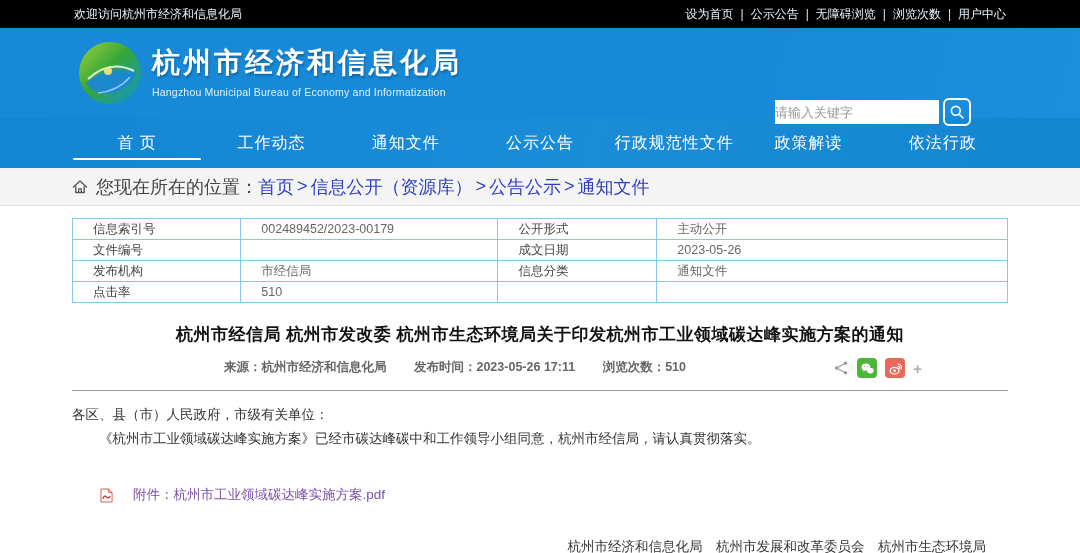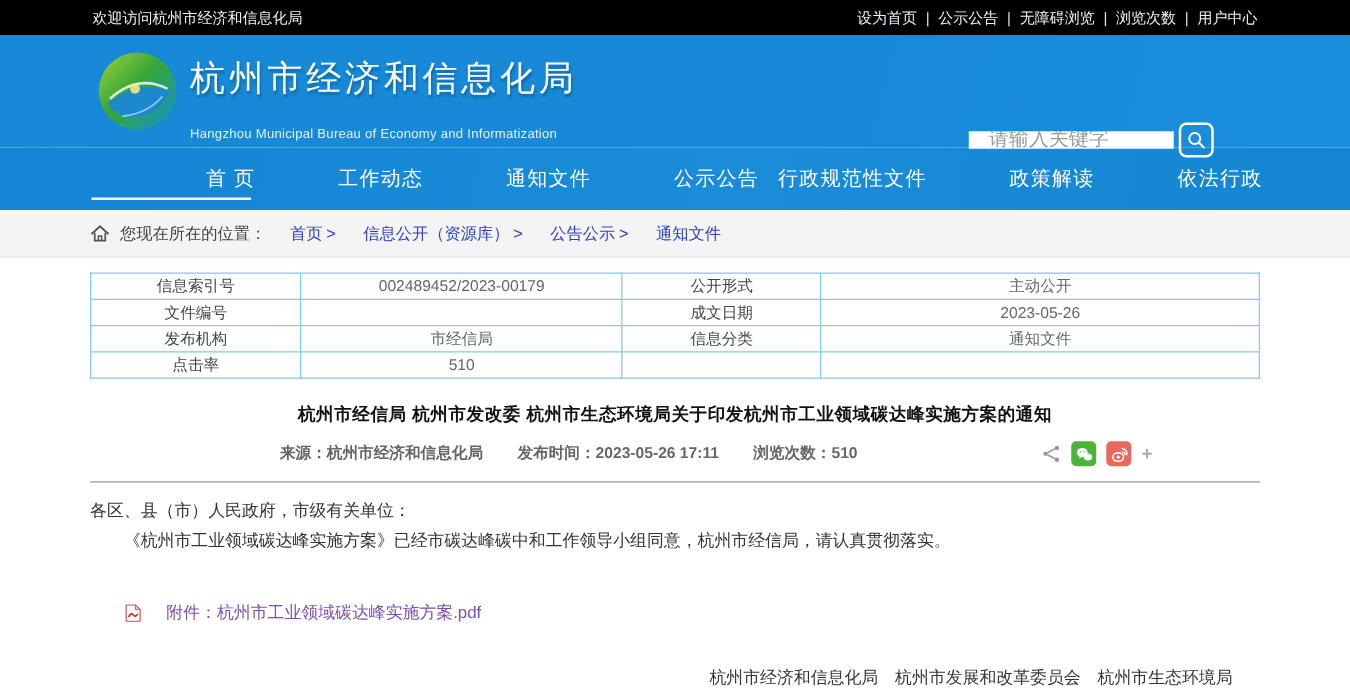--- a/index.html
+++ b/index.html
@@ -10,56 +10,56 @@
   .topbar { height:28px; background:#000000; color:#eaf4fb; font-size:12px;
     display:flex; align-items:center; justify-content:space-between; padding:0 74px; }
   .topbar a { color:#eaf4fb; text-decoration:none; cursor:pointer; }
   .topbar .sep { margin:0 7px; color:#cfe6f6; }
 
   
   .header { height:90px; background:linear-gradient(105deg,#1789d6 60%,#1b8fdc);
     position:relative; }
   .logo { position:absolute; left:78px; top:13px; width:64px; height:64px; }
   .sitename-wrap { position:absolute; left:152px; top:16px; }
-  .sitename { font-size:28px; font-weight:normal; color:#fff; letter-spacing:3px;
+  .sitename { font-size:28px; font-weight:bold; color:#fff; letter-spacing:3px;
     text-shadow:1px 2px 2px rgba(0,40,80,.35); }
-  .sitename-en { font-size:10.5px; color:#e2f1fb; margin-top:19px; letter-spacing:.2px; }
+  .sitename-en { font-size:10.5px; color:#e2f1fb; margin-top:4px; letter-spacing:.2px; }
   .search-wrap { position:absolute; right:109px; top:70px; display:flex; align-items:center; }
-  .search-input { width:164px; height:14px; border:none; background:#fff; font-size:16px;
-    padding:0 16px; color:#333; outline:none; }
+  .search-input { width:164px; height:24px; border:none; background:#fff; font-size:13px;
+    padding:0 0; color:#333; outline:none; }
   .search-input::placeholder { color:#999; }
   .search-btn { width:28px; height:28px; margin-left:4px; background:transparent;
     border:2px solid #fff; border-radius:6px; display:flex; align-items:center;
     justify-content:center; cursor:pointer; }
 
   
   .nav { height:50px; background:linear-gradient(100deg,#1485d3,#1b8cd8 55%,#1485d1);
     display:flex; padding:0 70px; }
   .nav-item { flex:1; color:#fff; font-size:16px; display:flex; align-items:center;
-    justify-content:flex-end; position:relative; cursor:pointer; letter-spacing:1px; }
+    justify-content:center; position:relative; cursor:pointer; letter-spacing:1px; }
   .nav-item .underline { display:none; }
   .nav-item.active .underline { display:block; position:absolute; bottom:8px; left:50%;
     transform:translateX(-50%); width:128px; height:2px; background:#fff; border-radius:1px; }
 
   
   .breadcrumb { height:38px; background:#f4f4f4; border-bottom:1px solid #e2e2e2;
-    display:flex; align-items:center; padding:0 72px; font-size:13px; color:#444; }
+    display:flex; align-items:center; padding:0 72px; font-size:18px; color:#444; }
   .bc-home { margin-right:8px; display:flex; align-items:center; }
-  .breadcrumb a { color:#2d3fc0; text-decoration:none; cursor:pointer;margin-left:19px; }
+  .breadcrumb a { color:#2d3fc0; text-decoration:none; cursor:pointer; }
   .breadcrumb .bsep { color:#2d3fc0; margin:0 3px; }
 
   
   .content { padding:12px 72px 0; }
   table.info { width:100%; border-collapse:collapse; font-size:12.5px; }
-  table.info td { border:1px solid #85c8ee; height:21px; text-align:center; padding:1px 2px; }
+  table.info td { border:1px solid #85c8ee; height:21px; padding:1px 20px; }
   td.lbl { color:#444; width:18%; }
   td.val { color:#666; }
   td.val1 { width:27.5%; } td.lbl2 { width:17%; } td.val2 { width:37.5%; }
 
-  .article-title { text-align:center; font-size:14px; font-weight:bold; color:#111;
+  .article-title { text-align:center; font-size:17px; font-weight:bold; color:#111;
     margin-top:20px; letter-spacing:.5px; }
   .meta-row { position:relative; margin-top:13px; height:22px; font-size:12.5px;
     color:#666; text-align:center; padding-right:170px;font-weight:bold; }
   .meta-row .m { margin:0 12px; }
   .share { position:absolute; right:86px; top:-1px; display:flex; align-items:center; gap:8px; }
   .share .sq { width:20px; height:20px; border-radius:4px; display:flex;
     align-items:center; justify-content:center; cursor:pointer; }
   .share .wechat { background:#4cb538; }
   .share .weibo { background:#e8685c; }
   .share .plus { color:#aaa; font-size:15px; cursor:pointer; }

